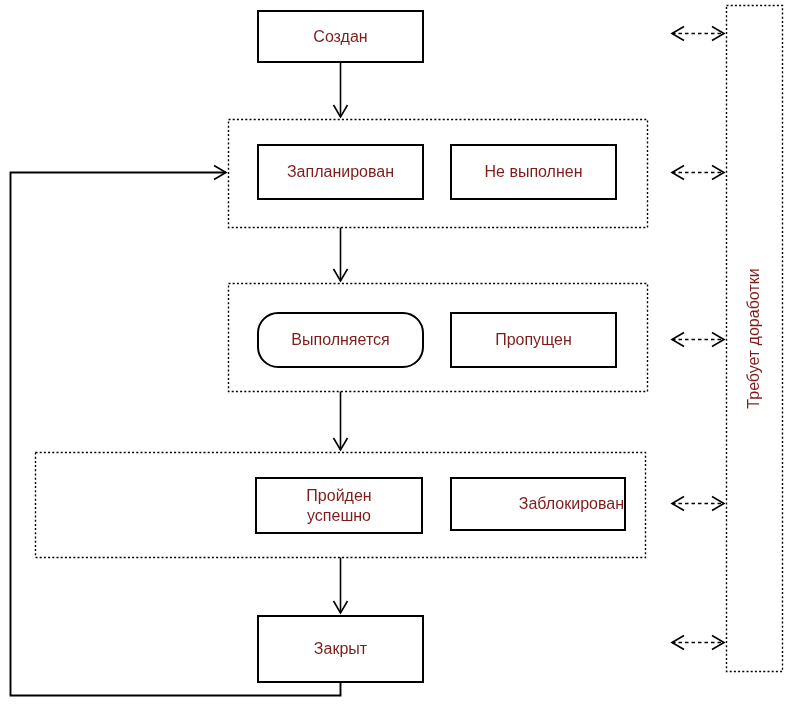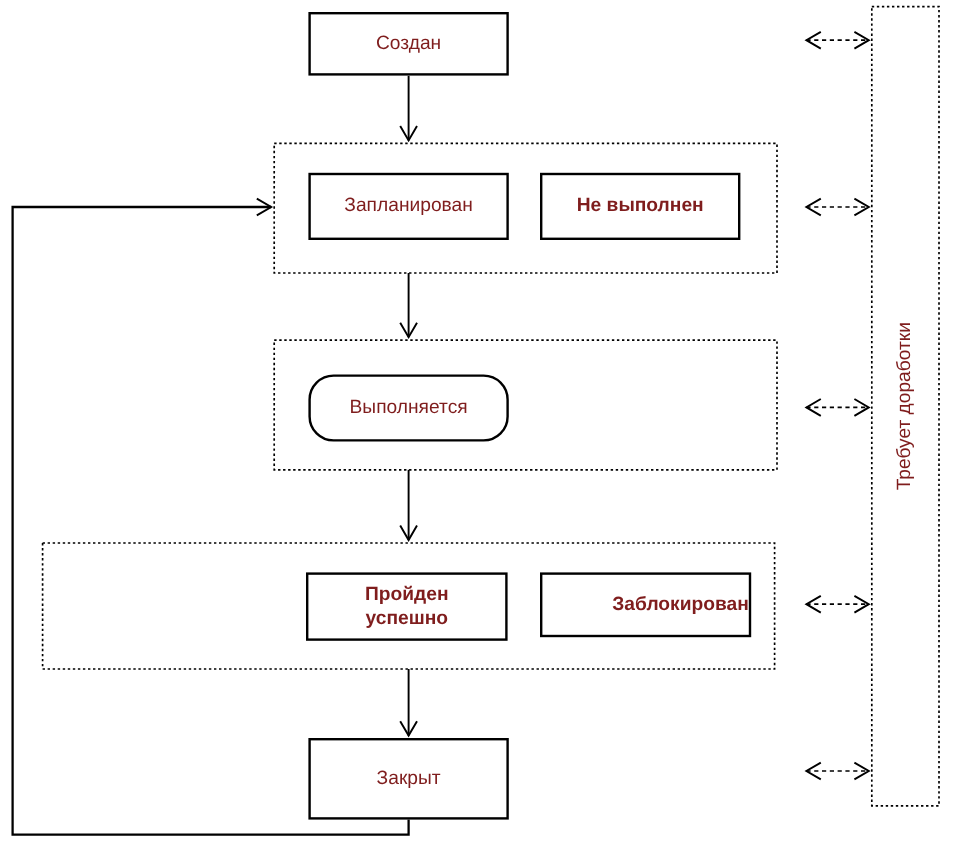--- a/index.html
+++ b/index.html
@@ -31,21 +31,21 @@
     box-sizing: border-box;
     background: #ffffff;
     border: 2px solid #000000;
     display: flex;
     align-items: center;
     justify-content: center;
     text-align: center;
     font-size: 16px;
     line-height: 1.25;
   }
-  .node.bold { font-weight: bold; }
+  .node.bold { font-weight: normal; }
 
   .n-created { left: 257px; top: 10px;  width: 167px; height: 53px; }
   .n-planned { left: 257px; top: 144px; width: 167px; height: 56px; }
   .n-notexec { left: 450px; top: 144px; width: 167px; height: 56px; }
   .n-inprog  { left: 257px; top: 312px; width: 167px; height: 56px; border-radius: 21px; }
   .n-skipped { left: 450px; top: 312px; width: 167px; height: 56px; }
   .n-failed  { left: 63px;  top: 477px; width: 162px; height: 54px; }
   .n-passed  { left: 255px; top: 477px; width: 168px; height: 57px; }
   .n-blocked { left: 450px; top: 477px; width: 176px; height: 54px; justify-content: flex-end; }
   .n-closed  { left: 257px; top: 615px; width: 167px; height: 68px; }
@@ -105,20 +105,23 @@
   </div>
 
   <div class="node n-notexec bold">
     <span class="lbl">Не выполнен</span>
   </div>
 
   <div class="node n-inprog">
     <span class="lbl">Выполняется</span>
   </div>
 
+  <div class="node n-skipped bold">
+    <span class="lbl">Пропущен</span>
+  </div>
 
 
   <div class="node n-passed bold">
     <span class="lbl">Пройден успешно</span>
   </div>
 
   <div class="node n-blocked bold">
     <span class="lbl">Заблокирован</span>
   </div>
 

